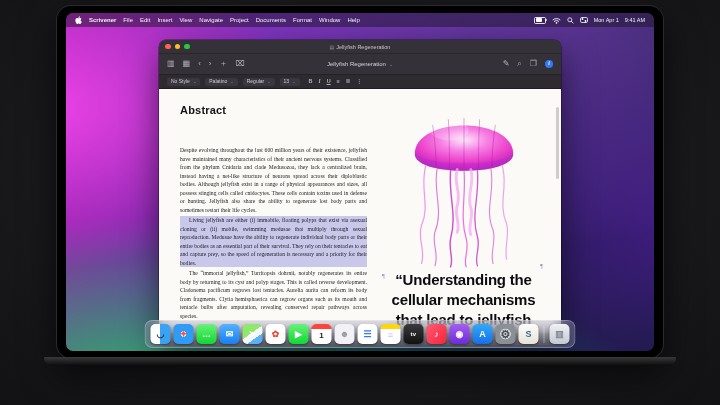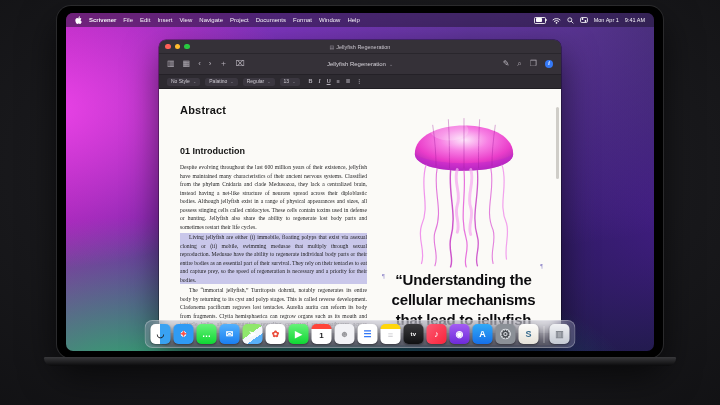--- a/index.html
+++ b/index.html
@@ -176,21 +176,20 @@
             <span class="fb-icon" data-name="underline-icon">U</span>
             <span class="fb-icon" data-name="align-left-icon">≡</span>
             <span class="fb-icon" data-name="line-spacing-icon">≣</span>
             <span class="fb-icon" data-name="list-icon">⋮</span>
           </span>
       </div>
 
       <div class="content" data-name="editor-area">
         <div class="left-col" data-name="document-text-column">
           <div class="h-abstract" data-name="heading-abstract">Abstract</div>
-          <div class="h-intro" data-name="heading-introduction">01 Introduction</div>
           <p data-name="paragraph-1">Despite evolving throughout the last 600 million years of their existence, jellyfish have maintained many characteristics of their ancient nervous systems. Classified from the phylum Cnidaria and clade Medusozoa, they lack a centralized brain, instead having a net-like structure of neurons spread across their diploblastic bodies. Although jellyfish exist in a range of physical appearances and sizes, all possess stinging cells called cnidocytes. These cells contain toxins used in defense or hunting. Jellyfish also share the ability to regenerate lost body parts and sometimes restart their life cycles.</p>
           <p class="p-indent p-selected" data-name="paragraph-2-selected">Living jellyfish are either (i) immobile, floating polyps that exist via asexual cloning or (ii) mobile, swimming medusae that multiply through sexual reproduction. Medusae have the ability to regenerate individual body parts or their entire bodies as an essential part of their survival. They rely on their tentacles to eat and capture prey, so the speed of regeneration is necessary and a priority for their bodies.</p>
           <p class="p-indent" data-name="paragraph-3">The “immortal jellyfish,” Turritopsis dohrnii, notably regenerates its entire body by returning to its cyst and polyp stages. This is called reverse development. Cladonema pacificum regrows lost tentacles. Aurelia aurita can reform its body from fragments. Clytia hemisphaerica can regrow organs such as its mouth and tentacle bulbs after amputation, revealing conserved repair pathways across species.</p>
         </div>
         <div class="right-col" data-name="document-figure-column">
           <svg class="jelly" viewBox="0 0 120 152" width="142" height="170" data-name="jellyfish-illustration">
             <defs>
               <radialGradient id="bellG" cx="50%" cy="32%" r="70%">
                 <stop offset="0" stop-color="#fde6fb"></stop>
                 <stop offset=".35" stop-color="#f77ae3"></stop>

